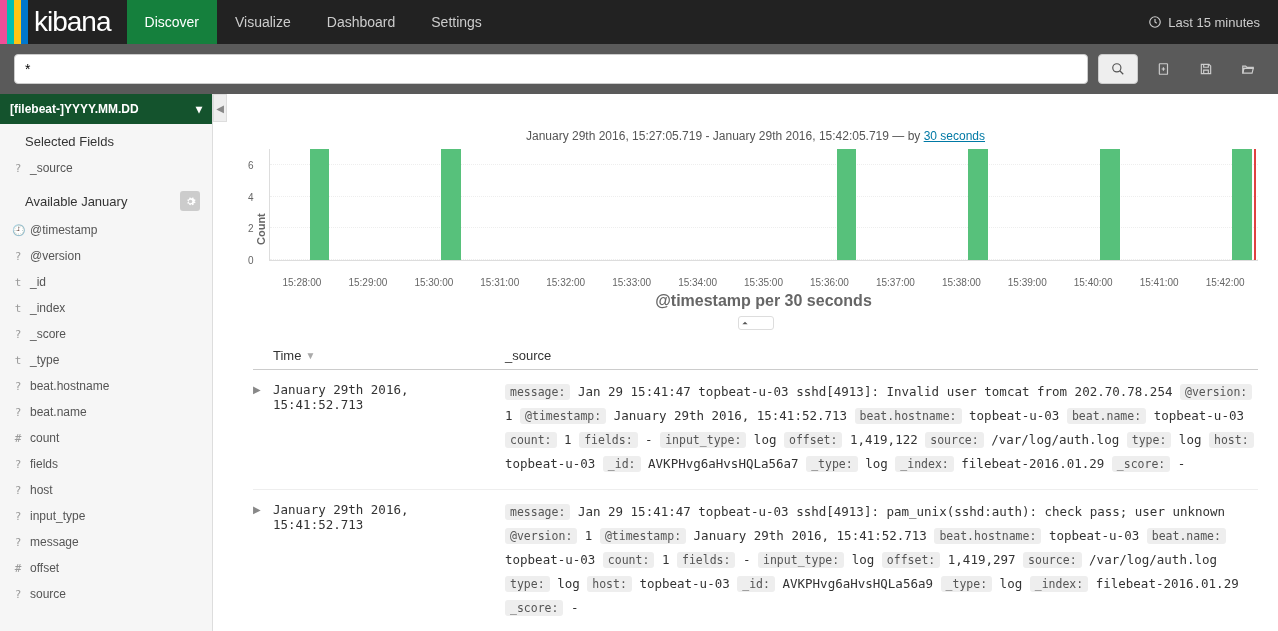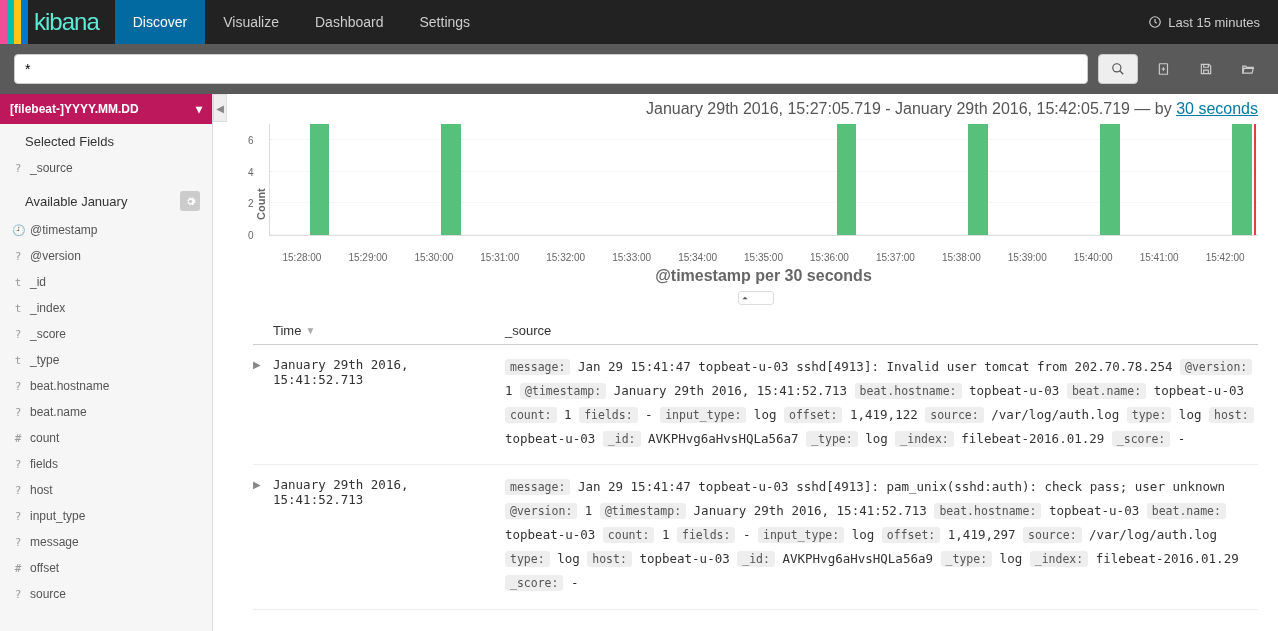--- a/index.html
+++ b/index.html
@@ -1,43 +1,43 @@
 <!DOCTYPE html>
 <html><head>
 <meta charset="utf-8">
 <style>
 * { margin: 0; padding: 0; box-sizing: border-box; }
 body { font-family: "Helvetica Neue", Helvetica, Arial, sans-serif; font-size: 13px; color: #333; background: #fff; width: 1278px; }
 .topbar { background: #222; height: 44px; display: flex; align-items: center; }
 .logo { display: flex; align-items: center; height: 44px; padding-right: 16px; }
 .logo-stripes { display: flex; height: 44px; }
 .logo-stripes span { width: 7px; height: 44px; display: inline-block; }
-.logo-text { font-size: 24px; font-weight: 400; color: #5eead4; letter-spacing: -1px; margin-left: 6px; font-family: "Trebuchet MS", sans-serif; }
+.logo-text { font-size: 28px; font-weight: 400; color: #ffffff; letter-spacing: -1px; margin-left: 6px; font-family: "Trebuchet MS", sans-serif; }
 .nav { display: flex; height: 44px; }
 .nav-item { color: #ccc; padding: 0 18px; line-height: 44px; font-size: 14px; cursor: pointer; }
-.nav-item.active { background: #0369a1; color: #fff; }
+.nav-item.active { background: #15803d; color: #fff; }
 .spacer { flex: 1; }
 .time-picker { color: #ccc; padding: 0 18px; display: flex; align-items: center; gap: 6px; font-size: 13px; cursor: pointer; }
 .searchbar { background: #5a5a5a; padding: 10px 14px; display: flex; gap: 10px; align-items: center; }
 .search-input { flex: 1; background: #fff; border: 1px solid #ccc; border-radius: 4px; height: 30px; padding: 4px 10px; font-size: 14px; }
 .search-btn { background: #eee; border: 1px solid #ccc; border-radius: 4px; width: 40px; height: 30px; display: flex; align-items: center; justify-content: center; cursor: pointer; }
 .toolbar-icon { width: 32px; height: 30px; display: flex; align-items: center; justify-content: center; color: #ccc; cursor: pointer; }
 .main { display: flex; }
 .sidebar { width: 213px; background: #f6f6f6; border-right: 1px solid #ddd; min-height: 545px; }
-.index-header { background: #be185d; color: #fff; padding: 8px 10px; font-size: 12px; font-weight: bold; display: flex; align-items: center; justify-content: space-between; text-align: center; }
+.index-header { background: #14532d; color: #fff; padding: 8px 10px; font-size: 12px; font-weight: bold; display: flex; align-items: center; justify-content: space-between; text-align: center; }
 .section-title { padding: 10px 12px 6px; font-size: 13px; color: #333; display: flex; justify-content: space-between; align-items: center; margin-left: 13px; }
 .gear-btn { background: #ccc; border-radius: 3px; width: 20px; height: 20px; display: flex; align-items: center; justify-content: center; color: #fff; cursor: pointer; font-size: 11px; }
 .field-item { padding: 6px 12px; font-size: 12px; color: #555; display: flex; align-items: center; gap: 6px; cursor: pointer; }
 .field-icon { width: 12px; text-align: center; font-family: monospace; font-size: 11px; color: #999; }
 .content { flex: 1; position: relative; }
 .hits-bar { text-align: right; padding: 7px 14px; font-size: 13px; color: #555; border-bottom: 1px solid #eee; }
 .hits-bar b { color: #333; }
 .collapse-handle { position: absolute; left: 0; top: 0; width: 14px; height: 28px; background: #eee; border: 1px solid #ddd; display: flex; align-items: center; justify-content: center; color: #888; cursor: pointer; font-size: 10px; }
 .histo-area { padding: 6px 20px 4px 40px; }
-.time-range { text-align: right; font-size: 16px; color: #555; margin-bottom: 6px; }
+.time-range { text-align: center; font-size: 12px; color: #555; margin-bottom: 6px; margin-top: 29px; }
 .time-range a { color: #0079a5; text-decoration: underline; }
 .chart-wrap { display: flex; }
 .yaxis-label { writing-mode: vertical-rl; transform: rotate(180deg); font-size: 11px; color: #666; text-align: center; padding: 0 2px; font-weight: bold; }
 .chart-inner { flex: 1; }
 .chart-grid { position: relative; height: 112px; display: flex; border-left: 1px solid #ddd; border-bottom: 1px solid #ddd; }
 .ytick { position: absolute; left: -22px; font-size: 10px; color: #666; transform: translateY(50%); }
 .gridline { position: absolute; left: 0; right: 0; border-top: 1px dotted #eee; }
 .bar-slot { flex: 1; position: relative; }
 .bar { position: absolute; bottom: 0; left: 20%; width: 60%; background: #57c17b; }
 .red-line { position: absolute; bottom: 0; top: 0; width: 2px; background: #e04040; }

